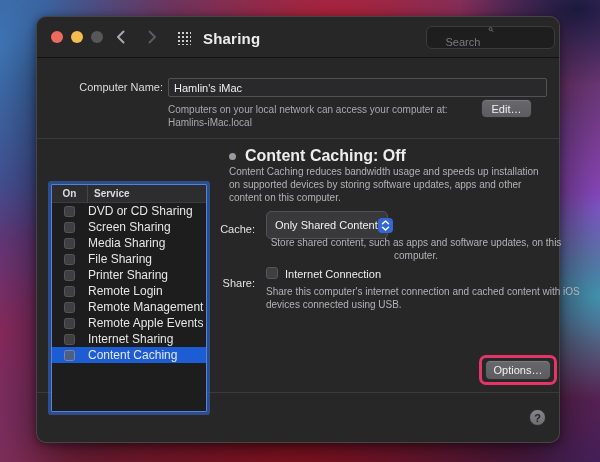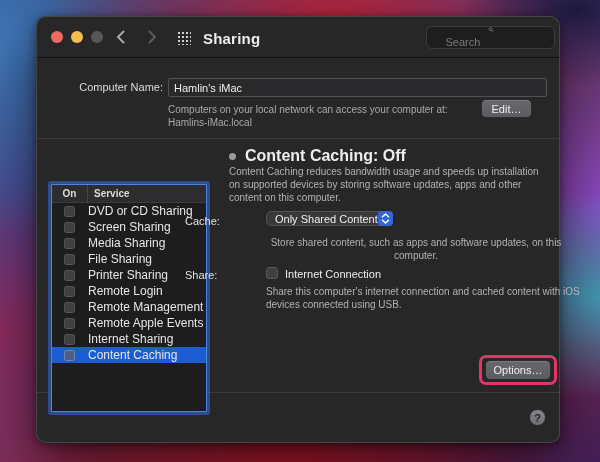--- a/index.html
+++ b/index.html
@@ -71,23 +71,23 @@
   .cbx{ width:11px; height:11px; border-radius:2.5px; background:#3f3f42;
     border:1px solid #55555a; margin-left:12px; flex:none; }
   .svc-row.selected .cbx{ background:#4e5f83; border-color:#7287ad; }
   .svc-row .svc-name{ padding-left:13px; white-space:nowrap; }
   
   .status-row{ position:absolute; left:192px; top:8px; display:flex; align-items:center; gap:9px; }
   .status-dot{ width:7px; height:7px; border-radius:50%; background:#9a9aa0; }
   .status-title{ font-size:16px; font-weight:bold; color:#ededed; }
   .para{ font-size:10px; line-height:13px; color:#b2b2b7; }
   .p-status{ position:absolute; left:192px; top:26px; width:320px; }
-  .fld-label{ position:absolute; width:70px; font-size:11px; color:#e2e2e2; }
+  .fld-label{ position:absolute; width:70px; text-align:right; font-size:11px; color:#e2e2e2;margin-top:8px; }
   .cache-label{ left:148px; top:76px; }
-  .popup{ position:absolute; left:229px; top:72px; width:122px; height:15px;
+  .popup{ position:absolute; left:229px; top:72px; width:122px; height:28px;
     background:#39393c; border:1px solid #525256; border-radius:5px;
     display:flex; align-items:center; padding:0 2px 0 8px; }
   .popup-text{ flex:1; font-size:11px; color:#f0f0f0; white-space:nowrap; }
   .stepper{ width:15px; height:15px; border-radius:4px; background:#3566d8;
     display:flex; align-items:center; justify-content:center; flex:none; }
   .p-cache{ position:absolute; left:229px; top:97px; width:300px;text-align:center; }
   .share-label{ left:148px; top:130px; }
   .share-cbx{ position:absolute; left:229px; top:128px; width:12px; height:12px;
     border-radius:3px; background:#3f3f42; border:1px solid #57575c; }
   .share-opt{ position:absolute; left:248px; top:129px; font-size:11px; color:#ededed; }

